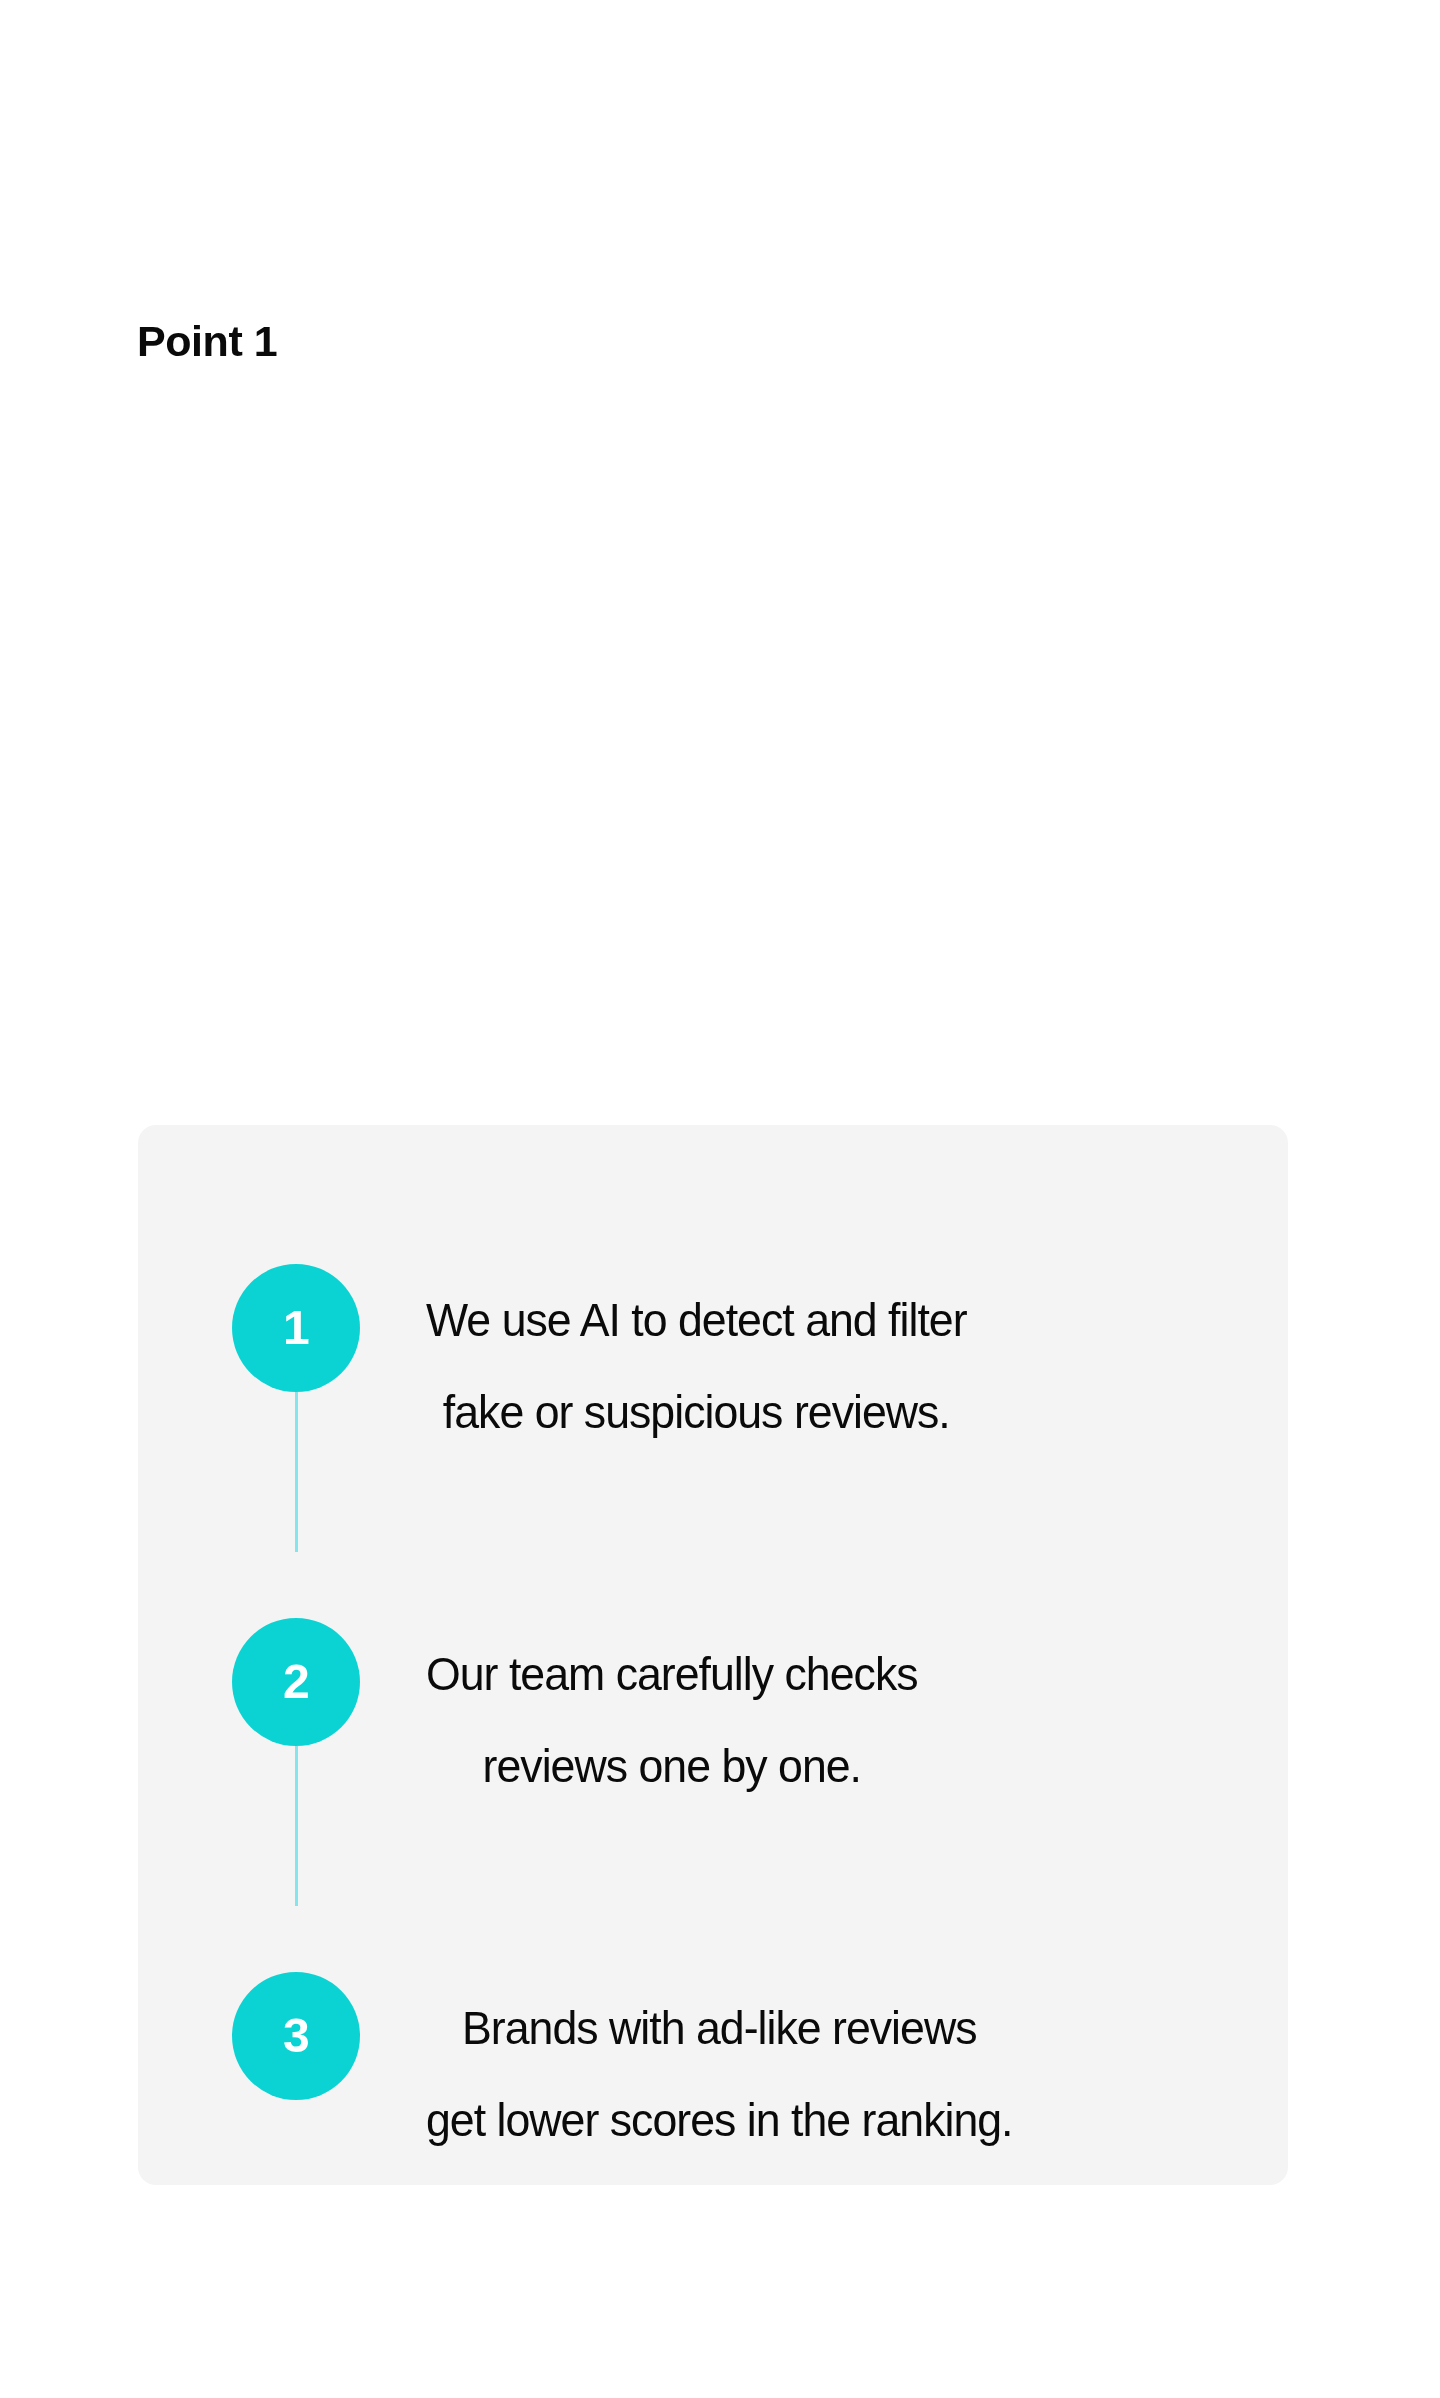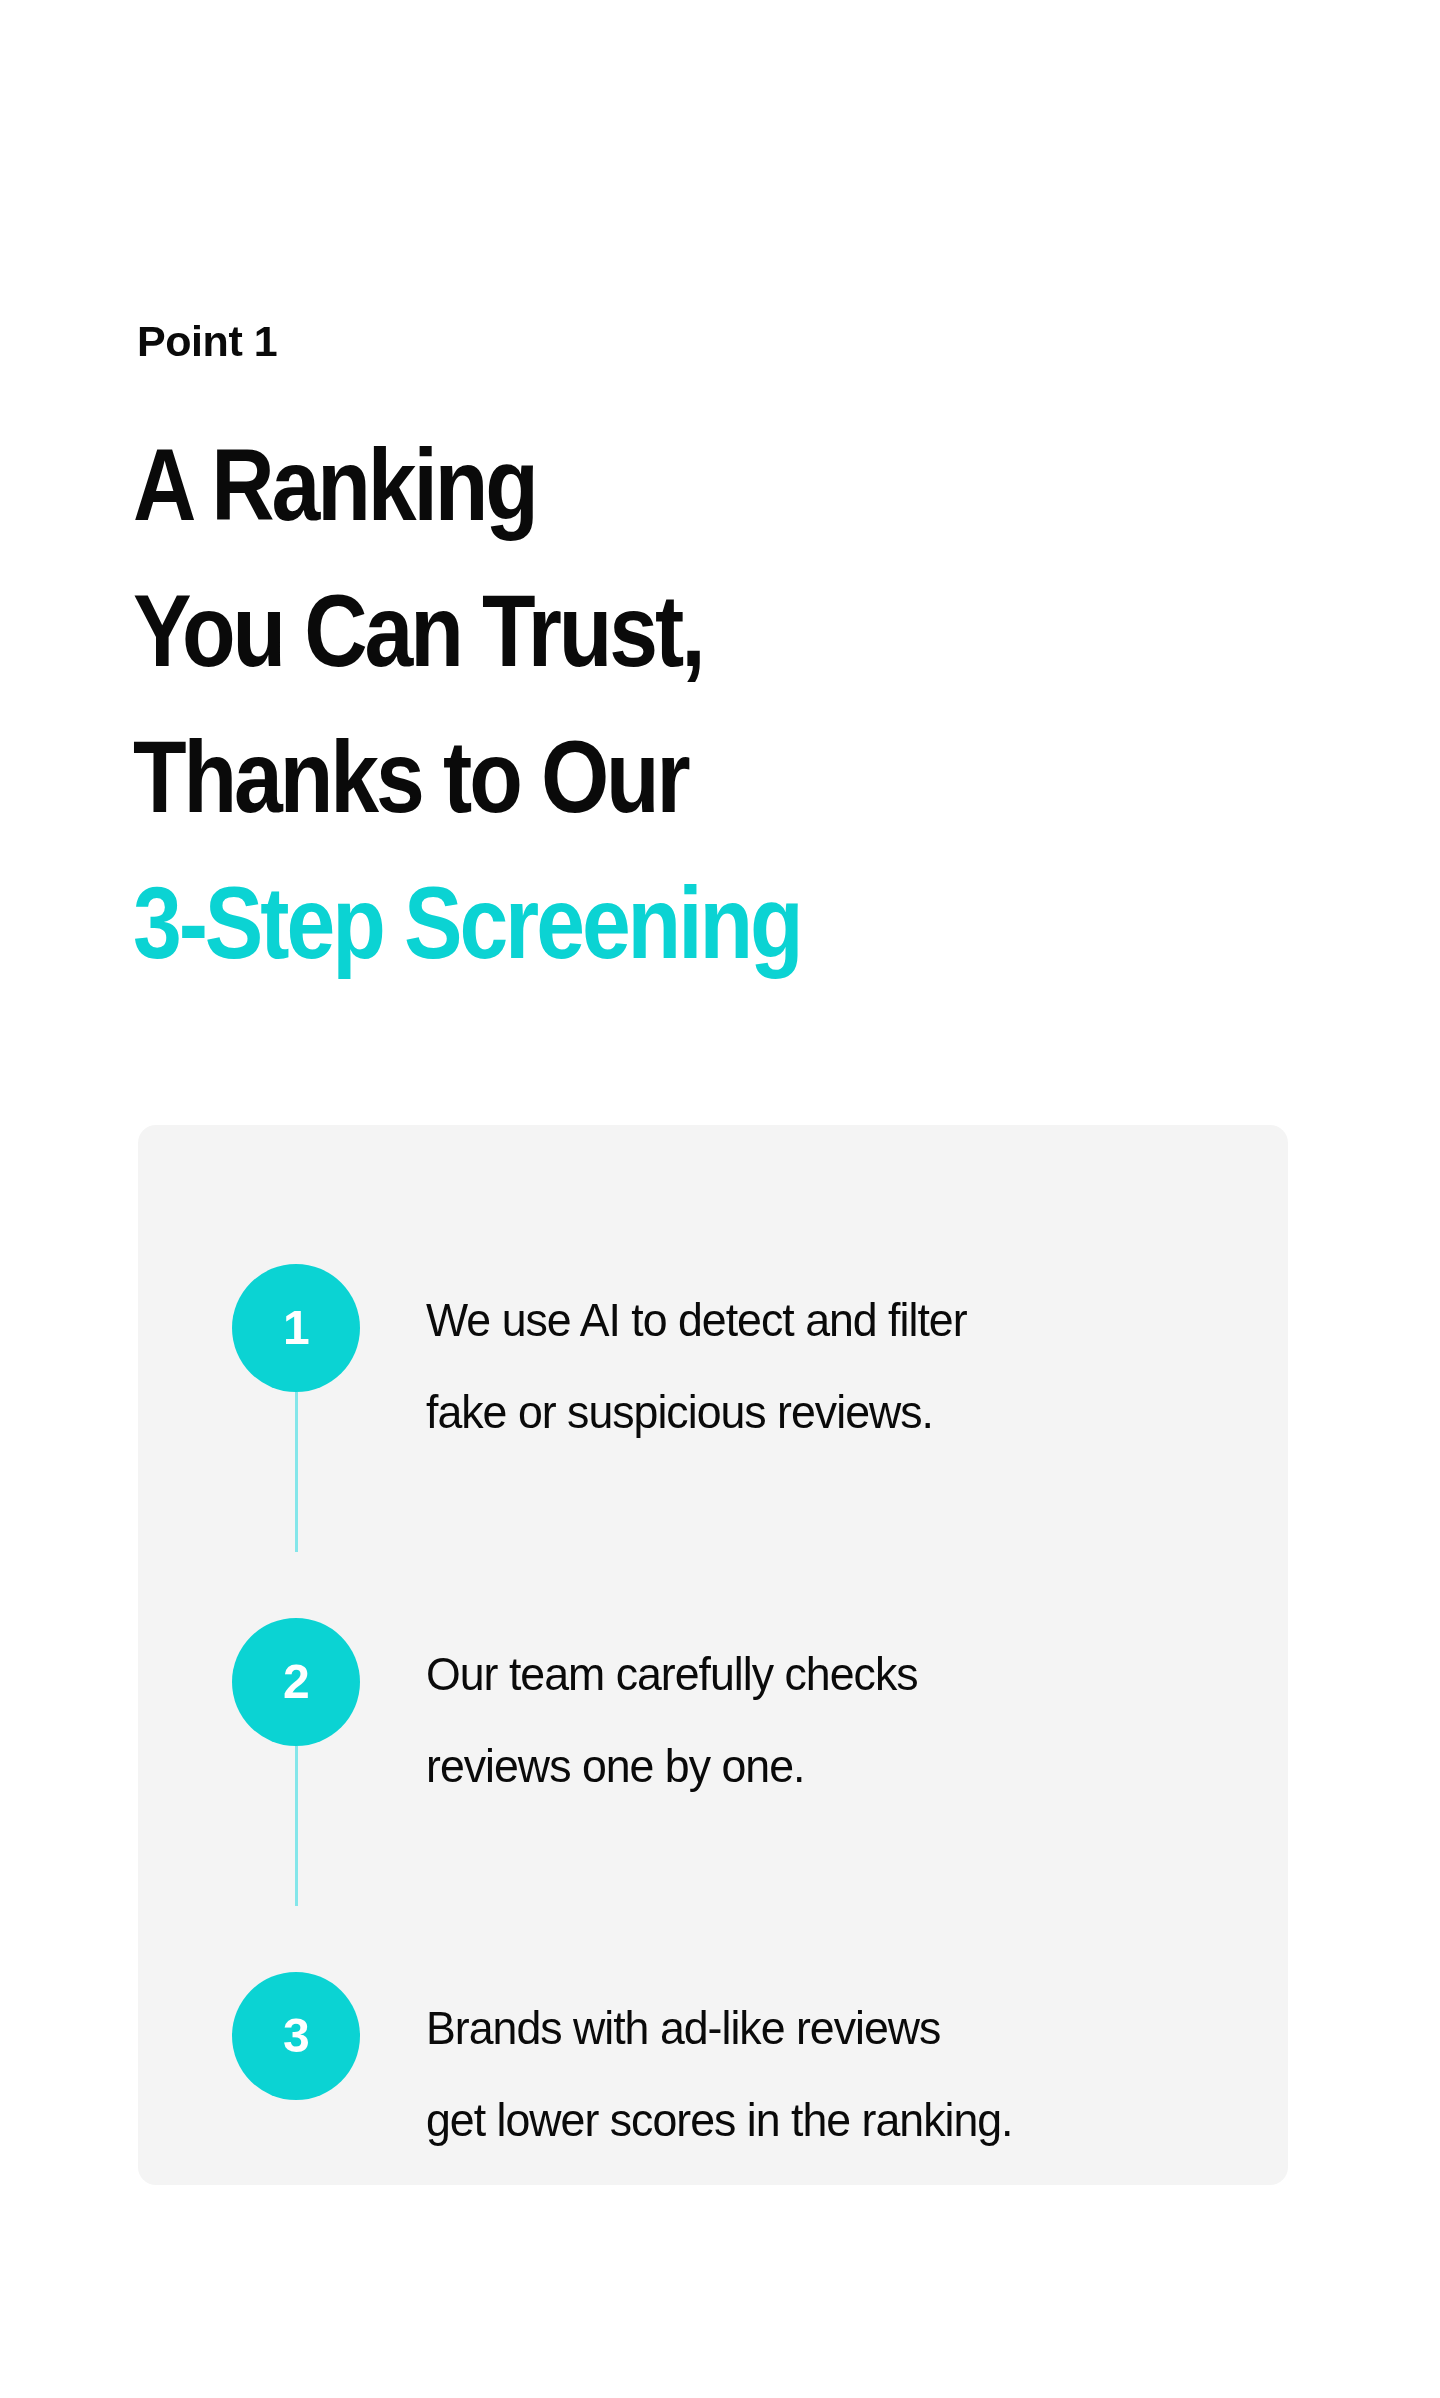--- a/index.html
+++ b/index.html
@@ -15,20 +15,21 @@
     -webkit-font-smoothing: antialiased;
     overflow: hidden;
     position: relative;
   }
 
   .page {
     position: relative;
     width: 1440px;
     height: 2398px;
     background: #FFFFFF;
+    text-align: center;
   }
 
   
   .eyebrow {
     position: absolute;
     left: 137px;
     top: 318px;
     font-size: 43px;
     font-weight: 700;
     letter-spacing: -0.01em;
@@ -139,26 +140,20 @@
     white-space: nowrap;
   }
 </style>
 </head>
 <body style="background: rgb(255, 255, 255);">
 
 <div class="page" style="background: rgb(255, 255, 255);">
 
   <div class="eyebrow" style="color: rgb(10, 10, 10);">Point 1</div>
 
-  <div class="headline">
-    <span class="headline-line" style="color: rgb(10, 10, 10);">A Ranking</span>
-    <span class="headline-line" style="color: rgb(10, 10, 10);">You Can Trust,</span>
-    <span class="headline-line" style="color: rgb(10, 10, 10);">Thanks to Our</span>
-    <span class="headline-line accent" style="color: rgb(11, 211, 211);">3-Step Screening</span>
-  </div>
 
   <div class="card" style="background: rgb(244, 244, 244);">
     <div class="steps">
 
       <div class="step">
         <span class="connector" style="background: rgb(132, 230, 234);"></span>
         <div class="badge" style="background: rgb(11, 211, 211);">1</div>
         <div class="step-text" style="color: rgb(10, 10, 10);">
           <span class="tline">We use AI to detect and filter</span>
           <span class="tline">fake or suspicious reviews.</span>

